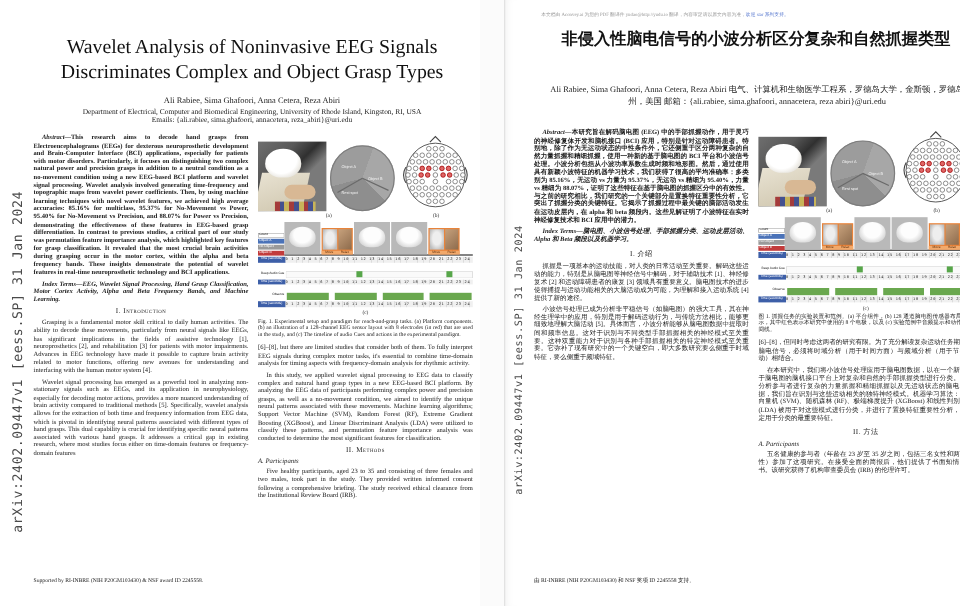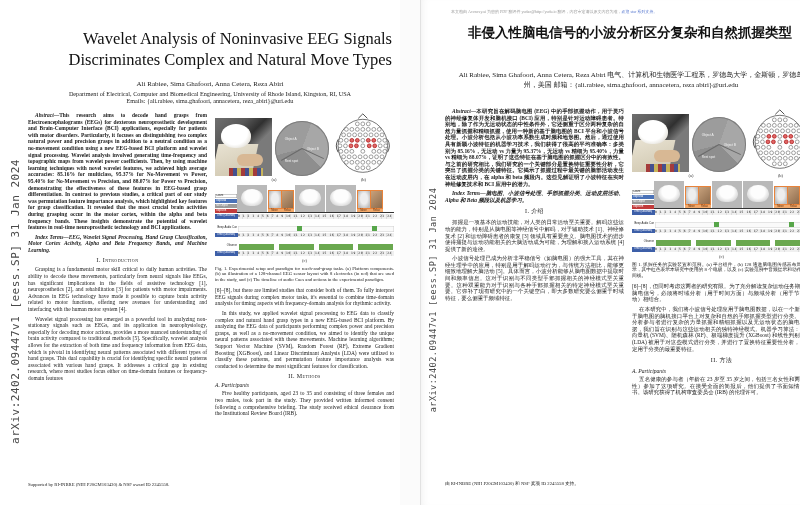--- a/index.html
+++ b/index.html
@@ -5,21 +5,21 @@
   html,body{margin:0;padding:0;width:800px;height:505px;overflow:hidden;background:#fbfbfb;
     font-family:"Liberation Serif","DejaVu Serif",serif;color:#1a1a1a;}
   .page{position:absolute;top:0;height:505px;background:#ffffff;}
   #page-en{left:0;width:400px;}
   #page-zh{left:420px;width:400px;border-left:1px solid #e2e2e2;box-shadow:inset 6px 0 8px -6px rgba(0,0,0,.08);}
   .arxiv-strip{position:absolute;left:-152px;top:295px;width:340px;text-align:center;
     transform:rotate(-90deg);transform-origin:center;color:#4a4a4a;letter-spacing:.5px;
     font-family:"DejaVu Sans Mono","Liberation Mono",monospace;}
   #page-en .arxiv-strip{font-size:11px;left:-155px;}
   #page-zh .arxiv-strip{font-size:8.5px;left:-158px;}
-  .title-en{position:absolute;left:28px;right:8px;top:28px;text-align:right;
+  .title-en{position:absolute;left:28px;right:8px;top:28px;text-align:center;
     font-size:16.5px;line-height:21px;color:#111;}
   .authors-block{position:absolute;left:28px;right:8px;text-align:center;}
   #page-en .authors-block{top:80px;}
   .authors{font-size:7px;margin:0 0 2px 0;}
   .affil{font-size:6.2px;margin:0;color:#222;}
   .emails{font-size:6.2px;margin:0;color:#222;}
   .cols{position:absolute;left:28px;top:112px;display:flex;gap:8px;}
   #page-zh .cols{left:24px;top:108px;}
   .col{width:179px;}
   p.body{font-size:5.45px;line-height:6.6px;text-align:justify;margin:0 0 3px 0;}
@@ -86,21 +86,21 @@
   .fig-clabel{text-align:center;font-size:4.5px;color:#333;margin-top:2px;}
   .spacer6{height:6px;}
 </style>
 </head>
 <body>
 
 <div class="page" id="page-en">
   <div class="arxiv-strip">arXiv:2402.09447v1  [eess.SP]  31 Jan 2024</div>
   <div class="title-en">
     <div>Wavelet Analysis of Noninvasive EEG Signals</div>
-    <div>Discriminates Complex and Natural Move Types</div>
+    <div>Discriminates Complex and Object Grasp Types</div>
   </div>
   <div class="authors-block">
     <p class="authors">Ali Rabiee, Sima Ghafoori, Anna Cetera, Reza Abiri</p>
     <p class="affil">Department of Electrical, Computer and Biomedical Engineering, University of Rhode Island, Kingston, RI, USA</p>
     <p class="emails">Emails: {ali.rabiee, sima.ghafoori, annacetera, reza_abiri}@uri.edu</p>
   </div>
   <div class="cols">
     <div class="col">
       <p class="body abstract"><span class="indent"></span><span class="lead">Abstract—</span><span>This research aims to decode hand grasps from Electroencephalograms (EEGs) for dexterous neuroprosthetic development and Brain-Computer Interface (BCI) applications, especially for patients with motor disorders. Particularly, it focuses on distinguishing two complex natural power and precision grasps in addition to a neutral condition as a no-movement condition using a new EEG-based BCI platform and wavelet signal processing. Wavelet analysis involved generating time-frequency and topographic maps from wavelet power coefficients. Then, by using machine learning techniques with novel wavelet features, we achieved high average accuracies: 85.16% for multiclass, 95.37% for No-Movement vs Power, 95.40% for No-Movement vs Precision, and 88.07% for Power vs Precision, demonstrating the effectiveness of these features in EEG-based grasp differentiation. In contrast to previous studies, a critical part of our study was permutation feature importance analysis, which highlighted key features for grasp classification. It revealed that the most crucial brain activities during grasping occur in the motor cortex, within the alpha and beta frequency bands. These insights demonstrate the potential of wavelet features in real-time neuroprosthetic technology and BCI applications.</span></p>
       <p class="body idx"><span class="indent"></span><span>Index Terms—</span><span>EEG, Wavelet Signal Processing, Hand Grasp Classification, Motor Cortex Activity, Alpha and Beta Frequency Bands, and Machine Learning.</span></p>

